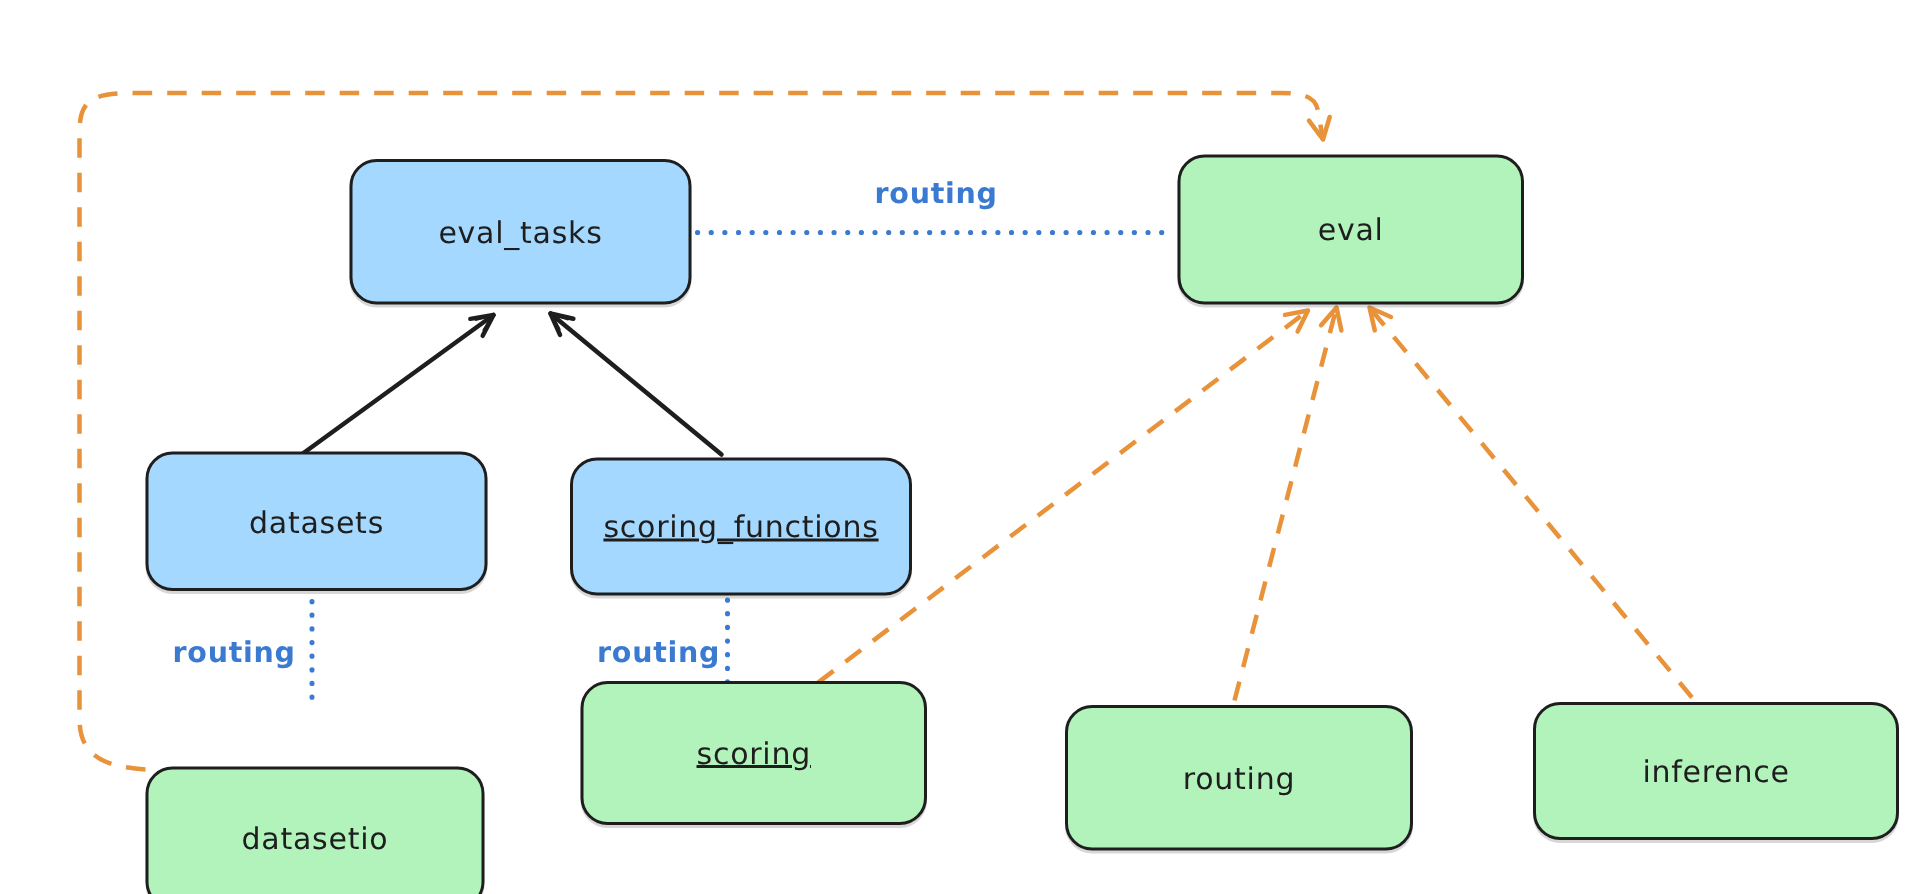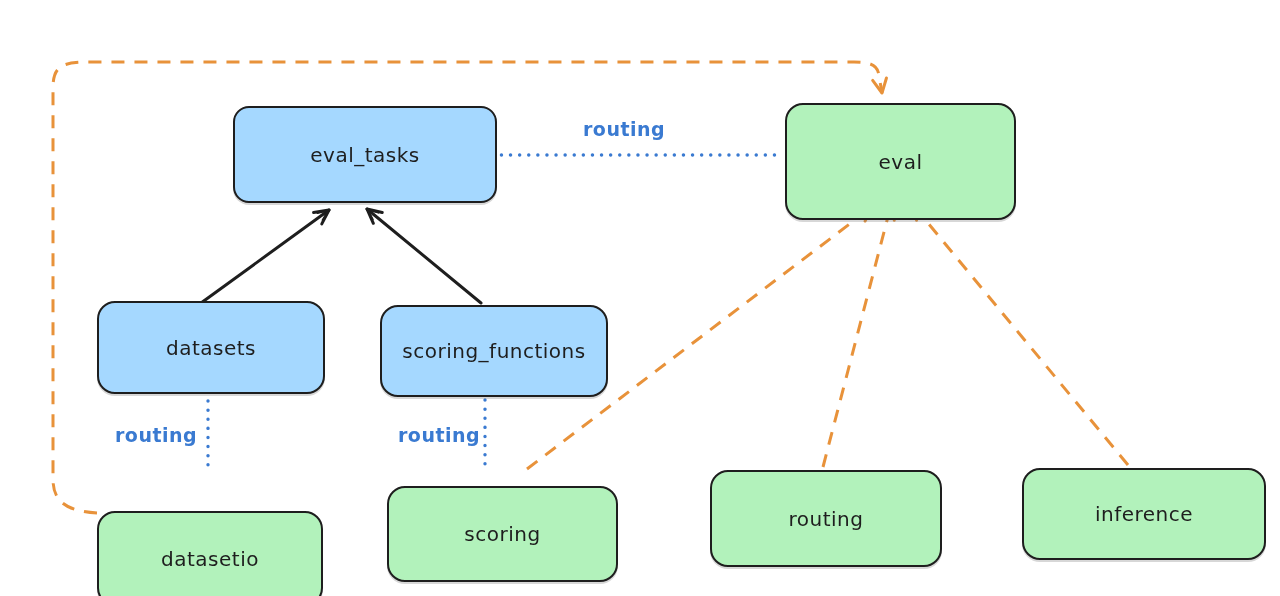--- a/index.html
+++ b/index.html
@@ -68,31 +68,31 @@
     <line x1="208" y1="401" x2="208" y2="472" stroke="#3a7ad1" stroke-width="3.4" stroke-linecap="round" stroke-dasharray="0.1 9"></line>
     <line x1="485" y1="400" x2="485" y2="468" stroke="#3a7ad1" stroke-width="3.4" stroke-linecap="round" stroke-dasharray="0.1 9"></line>
 
     <path d="M97 513 C 64 511, 53 500, 53 479 L 53 88 C 53 66, 62 62, 90 62 L 854 62 C 874 62, 878 67, 879 76 L 882 93" fill="none" stroke="#e8923a" stroke-width="3" stroke-dasharray="13 10" marker-end="url(#ahOrange)"></path>
 
     <line x1="527" y1="469" x2="872" y2="207" stroke="#e8923a" stroke-width="3" stroke-dasharray="13 10" marker-end="url(#ahOrange)"></line>
     <line x1="823" y1="467" x2="891" y2="205" stroke="#e8923a" stroke-width="3" stroke-dasharray="13 10" marker-end="url(#ahOrange)"></line>
     <line x1="1128" y1="465" x2="913" y2="205" stroke="#e8923a" stroke-width="3" stroke-dasharray="13 10" marker-end="url(#ahOrange)"></line>
   </svg>
 
-  <div class="node blue" style="left:233px;  top:106px; width:264px; height:97px;border-radius:16px;">eval_tasks</div>
+  <div class="node blue" style="left:233px;  top:106px; width:228px; height:97px;">eval_tasks</div>
 
-  <div class="node green" style="left:785px;  top:103px; width:231px; height:117px;text-align:center;">eval</div>
+  <div class="node green" style="left:785px;  top:103px; width:231px; height:100px;text-align:center;">eval</div>
 
   <div class="node blue" style="left:97px;   top:301px; width:228px; height:93px;">datasets</div>
 
-  <div class="node blue" style="left:380px;  top:305px; width:228px; height:92px;">scoring_functions</div>
+  <div class="node blue" style="left:380px;  top:305px; width:228px; height:92px;text-decoration:underline;">scoring_functions</div>
 
   <div class="node green" style="left:97px;   top:475px; width:226px; height:95px;margin-top:36px;">datasetio</div>
 
-  <div class="node green" style="left:387px;  top:486px; width:231px; height:96px;">scoring</div>
+  <div class="node green" style="left:387px;  top:454px; width:231px; height:96px;text-decoration:underline;">scoring</div>
 
   <div class="node green" style="left:710px;  top:470px; width:232px; height:97px;">routing</div>
 
   <div class="node green" style="left:1022px; top:468px; width:244px; height:92px;">inference</div>
 
   <div class="edge-label" style="left:583px; top:118px;">routing</div>
 
   <div class="edge-label" style="left:115px; top:424px;">routing</div>
 
   <div class="edge-label" style="left:398px; top:424px;">routing</div>

